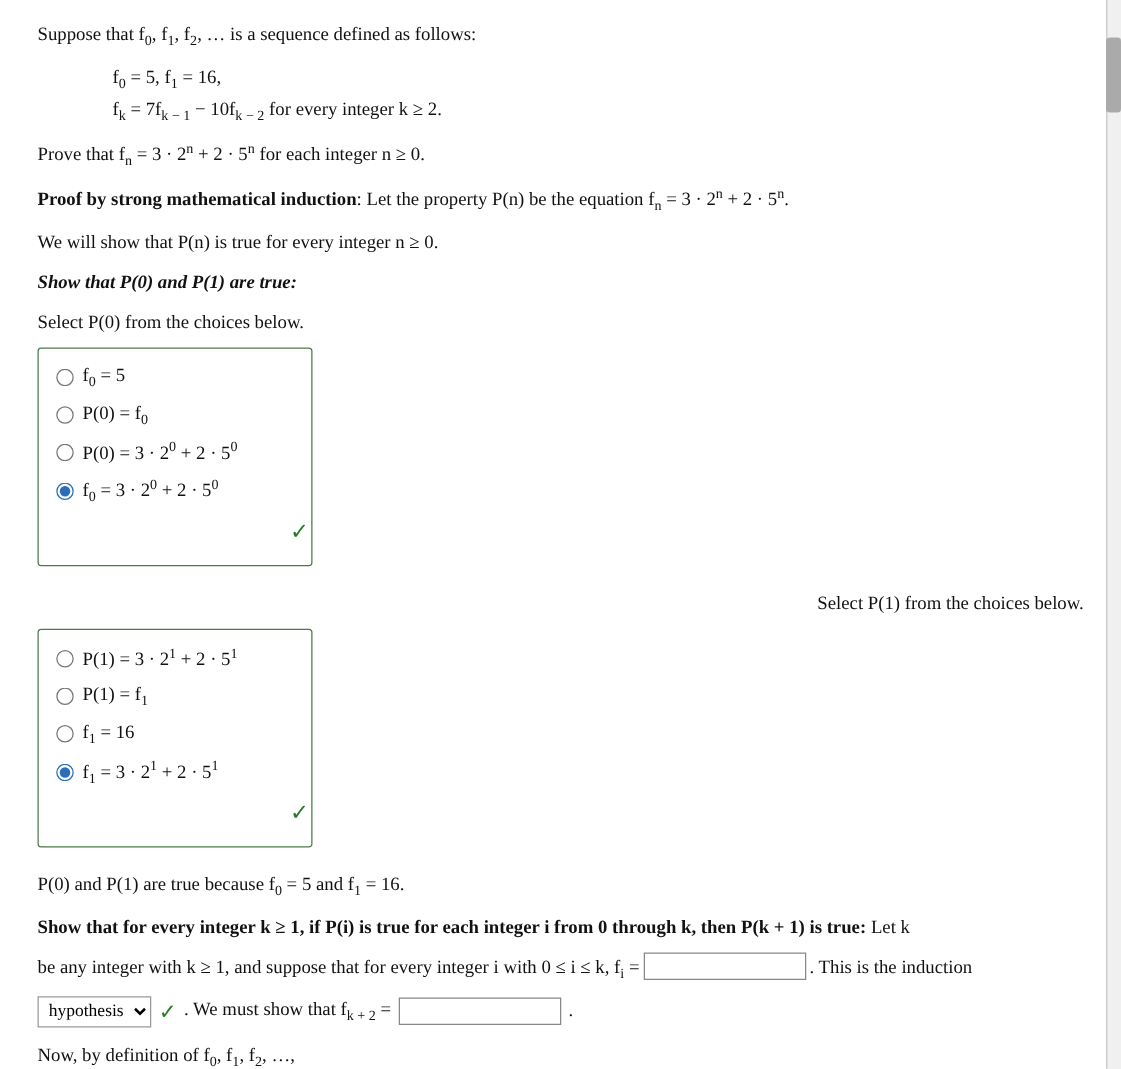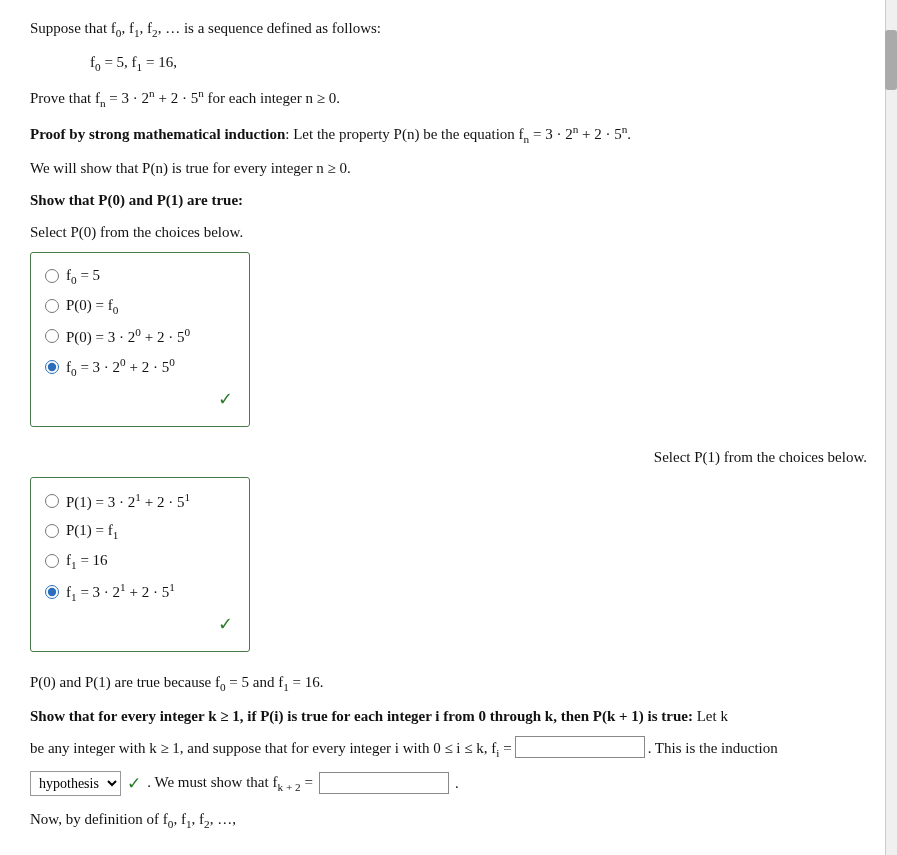--- a/index.html
+++ b/index.html
@@ -11,26 +11,26 @@
       width: 897px;
       min-height: 855px;
       padding: 16px 30px 20px 30px;
       line-height: 1.6;
     }
     .math { }
     .bold { font-weight: bold; }
     sup { font-size: 0.75em; vertical-align: super; }
     sub { font-size: 0.75em; vertical-align: sub; }
 
-    .heading-bold-italic { font-weight: bold; }
+    .heading-bold-italic { font-weight: bold; font-style: italic; }
 
     .choice-box {
       border: 1.5px solid #888;
       border-radius: 3px;
-      padding: 10px 16px 12px 14px;
+      padding: 10px 2px 12px 14px;
       display: inline-block;
       min-width: 220px;
       width: 220px;
       margin-bottom: 8px;
     }
     .choice-box.correct-border {
       border-color: #4a7a4a;
     }
 
     .choice-row {
@@ -113,20 +113,23 @@
 
 
 <div class="para">
   <span>Suppose that f<sub>0</sub>, f<sub>1</sub>, f<sub>2</sub>, … is a sequence defined as follows:</span>
 </div>
 
 <div style="margin-left: 60px; margin-bottom: 8px;">
   <div>
     <span class="math">f<sub>0</sub></span><span> = 5, f<sub>1</sub> = 16,</span>
   </div>
+  <div>
+    <span class="math">f<sub>k</sub></span><span> = 7f<sub>k − 1</sub> − 10f<sub>k − 2</sub> for every integer k ≥ 2.</span>
+  </div>
 </div>
 
 <div class="para">
   <span>Prove that f<sub>n</sub> = 3 · 2<sup>n</sup> + 2 · 5<sup>n</sup> for each integer n ≥ 0.</span>
 </div>
 
 <div class="para">
   <span class="bold">Proof by strong mathematical induction</span><span>: Let the property P(n) be the equation f<sub>n</sub> = 3 · 2<sup>n</sup> + 2 · 5<sup>n</sup>.</span>
 </div>
 

